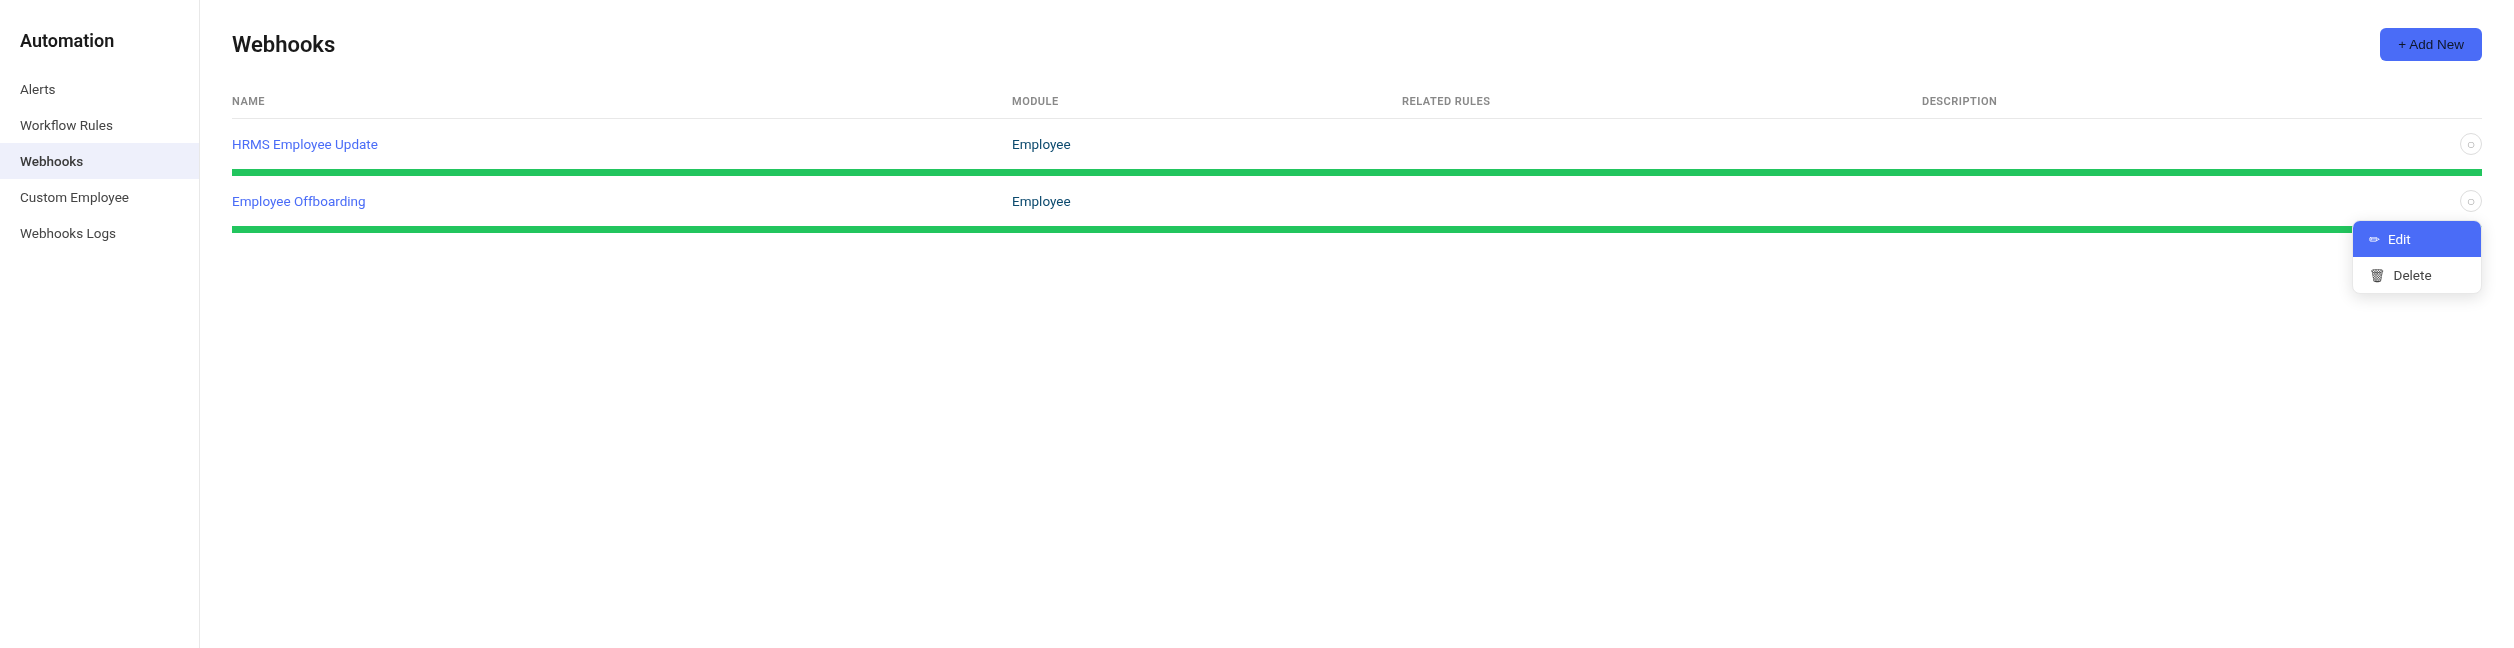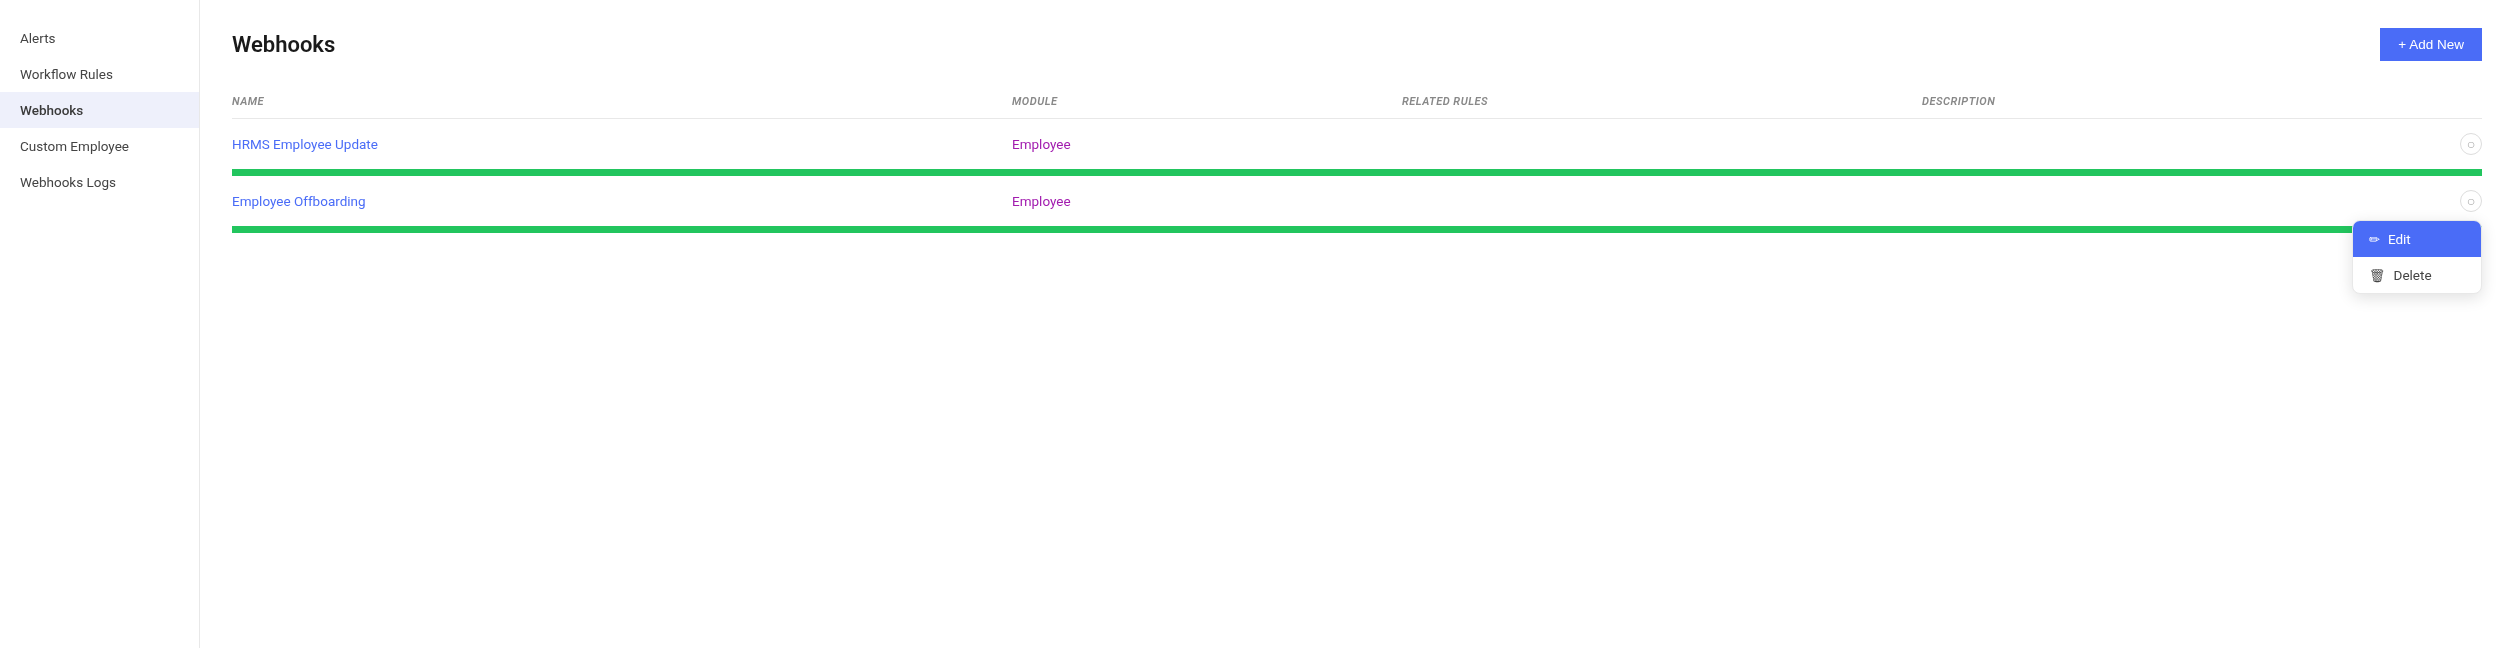--- a/index.html
+++ b/index.html
@@ -63,23 +63,23 @@
     }
 
     .page-title {
       font-size: 22px;
       font-weight: 600;
       color: #1a1a1a;
     }
 
     .add-new-btn {
       background: #4a6cf7;
-      color: #ffffff;
+      color: #0f172a;
       border: none;
-      border-radius: 0;
+      border-radius: 6px;
       padding: 9px 18px;
       font-size: 13.5px;
       cursor: pointer;
       display: flex;
       align-items: center;
       gap: 4px;
     }
 
     
     .table-container {
@@ -92,35 +92,34 @@
       padding: 10px 0;
       border-bottom: 1px solid #e8e8e8;
     }
 
     .table-header-cell {
       font-size: 11px;
       font-weight: 600;
       color: #888;
       letter-spacing: 0.5px;
       text-transform: uppercase;
-      font-style: italic;
     }
 
     .table-row {
       display: grid;
       grid-template-columns: 3fr 1.5fr 2fr 2fr 40px;
       padding: 14px 0;
       border-bottom: 7px solid #22c55e;
       align-items: center;
       position: relative;
     }
 
     .table-cell {
       font-size: 13.5px;
-      color: #a21caf;
+      color: #0c4a6e;
     }
 
     .table-cell.link {
       color: #4a6cf7;
       cursor: pointer;
       text-decoration: none;
     }
 
     .row-options {
       display: flex;
@@ -175,20 +174,21 @@
     }
 
     .menu-icon {
       font-size: 13px;
     }
   </style>
 </head>
 <body>
 
 <div class="sidebar">
+  <div class="sidebar-title">Automation</div>
 
   <div class="sidebar-item">
     <span>Alerts</span>
   </div>
   <div class="sidebar-item">
     <span>Workflow Rules</span>
   </div>
   <div class="sidebar-item active">
     <span>Webhooks</span>
   </div>

